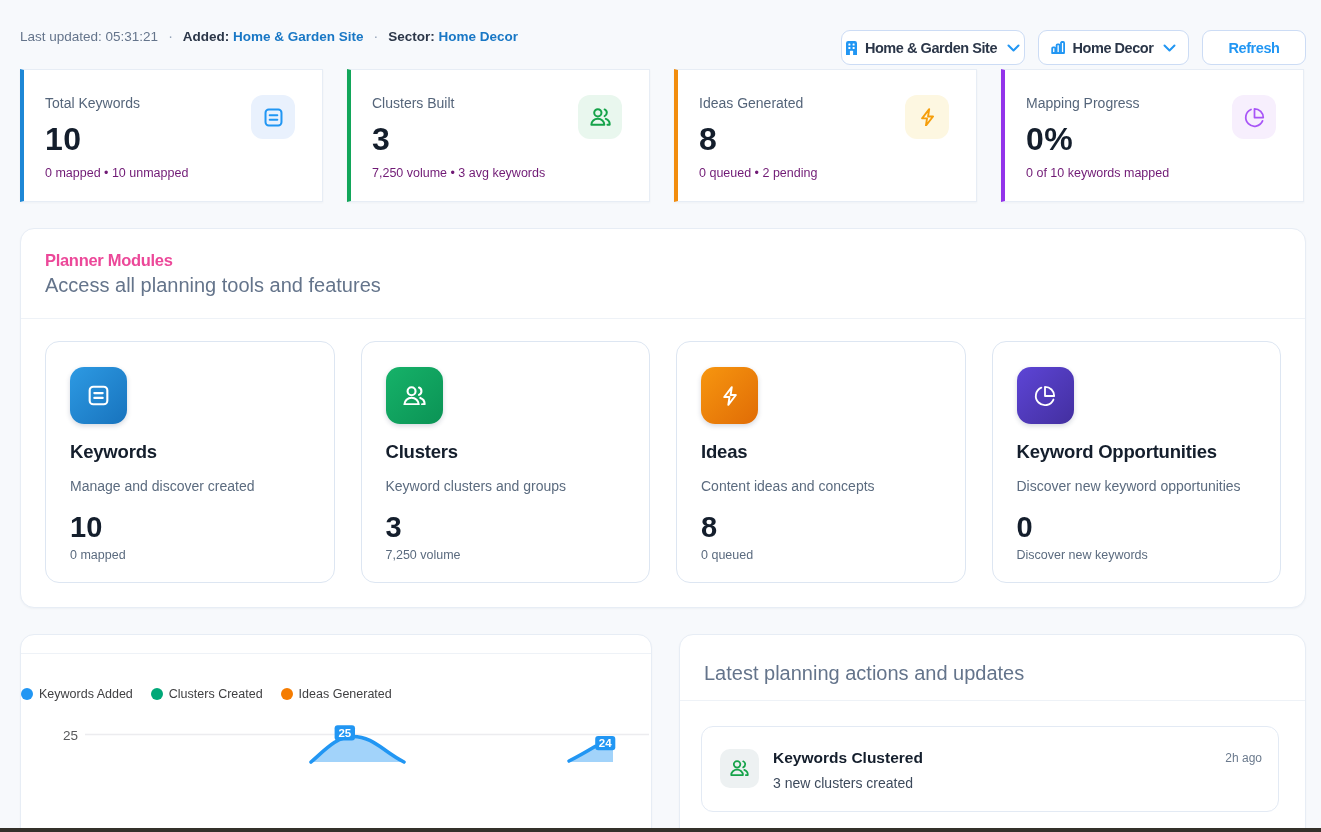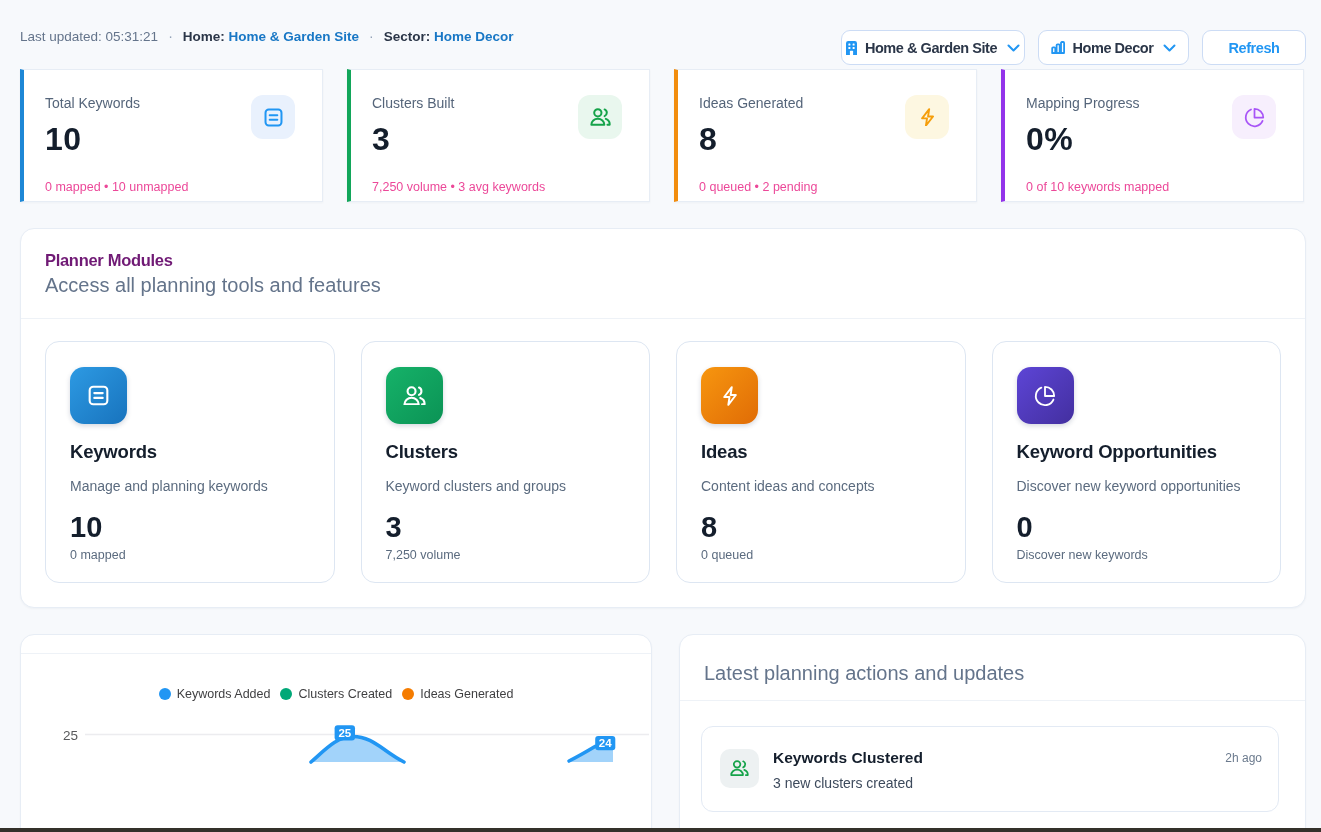--- a/index.html
+++ b/index.html
@@ -31,41 +31,41 @@
 
 
 .stats { display:flex; gap:24px; margin-top:4px; }
 .scard {
   background:#fff; border:1px solid #e7edf5; border-left-width:4px; border-radius:0;
   width:303px; height:133px; padding:23px 23px 0 21px; position:relative;
   box-shadow:0 1px 2px rgba(16,42,80,0.04);
 }
 .scard .t { font-size:14px; color:#55657a; margin-top:2px; }
 .scard .n { font-size:32px; font-weight:800; color:#141e2c; margin-top:10px; letter-spacing:0.5px; }
-.scard .s { font-size:12.5px; color:#ec4899; margin-top:22px; }
+.scard .s { font-size:12.5px; color:#701a75; margin-top:8px; }
 .scard .ic { position:absolute; right:27px; top:25px; width:44px; height:44px; border-radius:12px;
   display:flex; align-items:center; justify-content:center; }
 .b-blue { border-left-color:#1d87d6; }
 .b-green { border-left-color:#12a65a; }
 .b-orange { border-left-color:#f28d0e; }
 .b-purple { border-left-color:#9333ea; }
 .bg-blue { background:#e9f1fd; }
 .bg-green { background:#e9f7ee; }
 .bg-yellow { background:#fdf7e1; }
 .bg-purple { background:#f7effd; }
 
 
 .section {
   background:#fff; border:1px solid #e7edf5; border-radius:14px; margin-top:26px;
   box-shadow:0 1px 2px rgba(16,42,80,0.04);
 }
 .sec-head { padding:23px 24px 0 24px; }
 .section > .sec-head { padding-top:21px; }
 .section > .sec-div { margin-top:24px; }
-.sec-head .st { font-size:16.5px; line-height:20px; font-weight:700; color:#701a75; letter-spacing:-0.3px; }
+.sec-head .st { font-size:16.5px; line-height:20px; font-weight:700; color:#ec4899; letter-spacing:-0.3px; }
 .sec-head .ss { font-size:20px; line-height:18px; color:#64748b; margin-top:6px; }
 .sec-div { border-bottom:1px solid #eef2f7; margin-top:22px; }
 .bcard .sec-div { margin-top:18px; }
 
 
 .mods { display:grid; grid-template-columns:repeat(4,1fr); gap:26px; padding:22px 24px 24px; }
 .mcard { background:#fff; border:1.5px solid #dde6f2; border-radius:14px; height:242px; padding:25px 24px 0 24px; }
 .tile { width:57px; height:57px; border-radius:14px; display:flex; align-items:center; justify-content:center;
   box-shadow:0 2px 5px rgba(20,40,80,0.18); }
 .g-blue { background:linear-gradient(135deg,#2d9ae3,#1873bd); }
@@ -77,21 +77,21 @@
 .mcard .mn { font-size:29px; font-weight:800; color:#141e2c; margin-top:17px; }
 .mcard .ms { font-size:12.5px; color:#5b6b7f; margin-top:4px; }
 
 
 .bottom { display:grid; grid-template-columns:632px 627px; gap:27px; margin-top:26px; }
 .bcard { background:#fff; border:1px solid #e7edf5; border-radius:14px; height:400px;
   box-shadow:0 1px 2px rgba(16,42,80,0.04); overflow:hidden; }
 
 
 .chartwrap { position:relative; height:270px; }
-.legend { display:flex; justify-content:center; gap:10px; padding-top:33px; font-size:12.5px; color:#3f3f41; }
+.legend { display:flex; justify-content:flex-start; gap:18px; padding-top:33px; font-size:12.5px; color:#3f3f41; }
 .legend .li { display:flex; align-items:center; gap:6px; }
 .legend .d { width:12px; height:12px; border-radius:50%; }
 
 
 .ritem { margin:25px 26px 0 21px; border:1px solid #e3eaf4; border-radius:12px; padding:22px 16px 20px 18px;
   display:flex; gap:14px; position:relative; }
 .ritem .rtile { width:39px; height:39px; border-radius:10px; background:#edf1f2; display:flex; align-items:center; justify-content:center; flex:none; }
 .ritem .rt { font-size:15.5px; font-weight:700; color:#141e2c; margin-top:0px; }
 .ritem .rs { font-size:14px; color:#3d4a5c; margin-top:8px; }
 .ritem .rtime { position:absolute; right:16px; top:24px; font-size:12px; color:#6b7a8d; }
@@ -99,21 +99,21 @@
 .taskbar { position:fixed; left:0; bottom:0; width:1321px; height:4px; background:#34312a; z-index:50; }
 </style>
 </head>
 <body>
 <div class="wrap">
   <div class="hrow">
     <div>
       <div class="meta">
         <span>Last updated: 05:31:21</span>
           <span class="dot">·</span>
-        <span><b>Home:</b> <a>Home &amp; Garden Site</a></span>
+        <span><b>Added:</b> <a>Home &amp; Garden Site</a></span>
           <span class="dot">·</span>
         <span><b>Sector:</b> <a>Home Decor</a></span>
       </div>
     </div>
     <div class="controls">
       <div class="btn b1">
         <svg width="11" height="14" viewBox="0 0 11 14">
             <path fill="#2196f3" d="M0 2.2 A2.2 2.2 0 0 1 2.2 0 H8.8 A2.2 2.2 0 0 1 11 2.2 V14 H0 Z"></path>
             <g fill="#fff">
               <rect x="2.4" y="2.5" width="2" height="2" rx="0.5"></rect>
@@ -204,21 +204,21 @@
     <div class="mods">
       <div class="mcard">
         <div class="tile g-blue">
             <svg width="21" height="21" viewBox="0 0 20 20" fill="none" stroke="#fff" stroke-width="2.0" stroke-linecap="round" stroke-linejoin="round">
               <rect x="1.6" y="1.6" width="16.8" height="16.8" rx="3.4"></rect>
               <line x1="6" y1="7.7" x2="14" y2="7.7"></line>
               <line x1="6" y1="12.3" x2="14" y2="12.3"></line>
             </svg>
           </div>
         <div class="mt">Keywords</div>
-        <div class="md">Manage and planning keywords</div>
+        <div class="md">Manage and discover created</div>
         <div class="mn">10</div>
         <div class="ms">0 mapped</div>
       </div>
       <div class="mcard">
         <div class="tile g-green">
             <svg width="23" height="19.9" viewBox="0 0 22 19" fill="none" stroke="#fff" stroke-width="2.0" stroke-linecap="round" stroke-linejoin="round">
               <circle cx="8.2" cy="5" r="3.8"></circle>
               <path d="M1.4 17.5 a6.8 6.3 0 0 1 13.6 0 z"></path>
               <path d="M15.3 1.5 a3.8 3.8 0 0 1 0 7"></path>
               <path d="M16.6 11.4 a6.5 6.1 0 0 1 4 6.1 l-2.3 0"></path>

